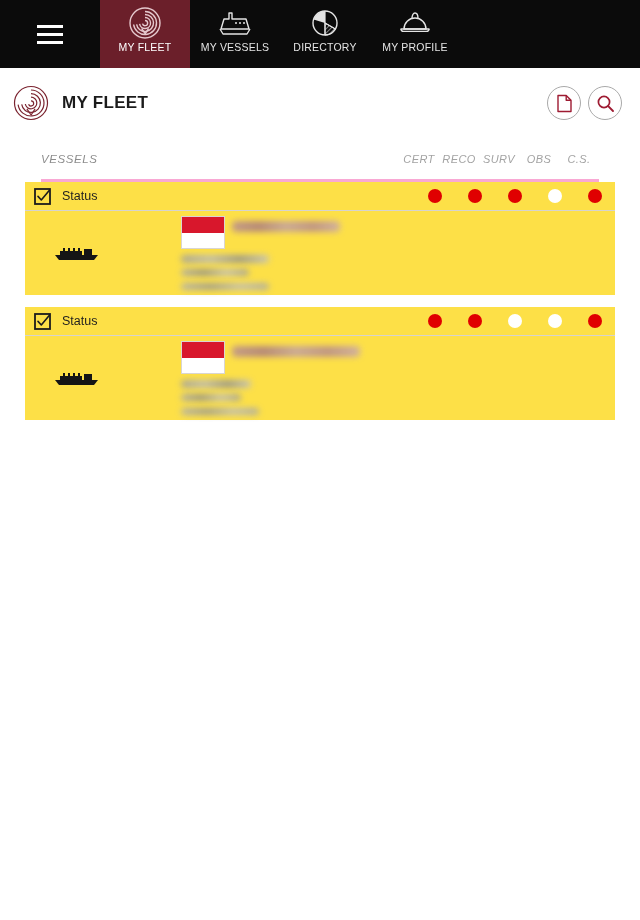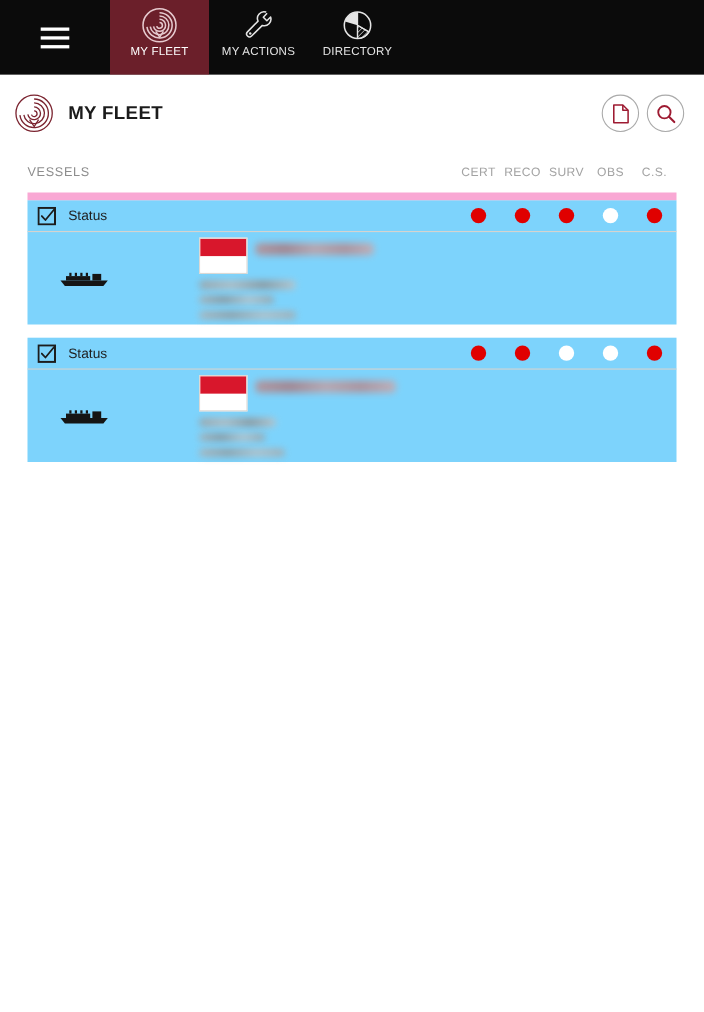--- a/index.html
+++ b/index.html
@@ -99,24 +99,25 @@
     display: flex;
     align-items: center;
     justify-content: center;
     cursor: pointer;
   }
 
   
   #list-header {
     position: relative;
     height: 44px;
-    margin: 0 25px;
-    display: flex;
-    align-items: center;
-    border-bottom: 7px solid #f9a8d4;
+    margin: 0 41px;
+    display: flex;
+    align-items: center;
+    border-bottom: 3px solid #f9a8d4;
+    font-style: italic;
   }
   #col-vessels {
     font-size: 11.5px;
     color: #8d8d8d;
     letter-spacing: 0.6px;
   }
   #col-status-group {
     margin-left: auto;
     display: flex;
     align-items: center;
@@ -126,21 +127,21 @@
     text-align: center;
     font-size: 11px;
     color: #a3a3a3;
     letter-spacing: 0.4px;
   }
 
   
   #fleet-list { padding: 0 25px; }
 
   .vessel-card {
-    background: #7dd3fc;
+    background: #fde047;
     margin-bottom: 12px;
   }
 
   .card-status-bar {
     height: 29px;
     display: flex;
     align-items: center;
     padding-left: 9px;
     border-bottom: 1px solid #d6d3cf;
   }
@@ -257,51 +258,65 @@
         <path d="M17 5.5a11.5 11.5 0 1 1-11.4 13" fill="none" stroke="#e6c9ce" stroke-width="1.4"></path>
         <path d="M17 8.5a8.5 8.5 0 1 1-8.4 9.8" fill="none" stroke="#e6c9ce" stroke-width="1.4"></path>
         <path d="M17 11.5a5.5 5.5 0 1 1-5.4 6.4" fill="none" stroke="#e6c9ce" stroke-width="1.4"></path>
         <path d="M17 14.5a2.6 2.6 0 1 1-2.5 3.2" fill="none" stroke="#e6c9ce" stroke-width="1.4"></path>
         <path d="M13.6 22.5l3.6 5.2 3.4-5.2" fill="none" stroke="#e6c9ce" stroke-width="1.4"></path>
       </svg>
     </div>
     <span class="nav-label">MY FLEET</span>
   </div>
 
-
-
   <div class="nav-item">
     <div class="nav-icon">
-      <svg width="32" height="32" viewBox="0 0 32 32">
-        <path d="M23 4a6 6 0 0 0-7.4 8.2L6 22a2.6 2.6 0 0 0 3.7 3.7l9.8-9.6A6 6 0 0 0 27 8.5l-3.4 3.4-3.2-3.2L23.8 5" fill="none" stroke="#e4e4e4" stroke-width="1.4" stroke-linejoin="round"></path>
-        <circle cx="8.5" cy="23.5" r="1.1" fill="#e4e4e4"></circle>
-      </svg>
-    </div>
-    <span class="nav-label">MY ACTIONS</span>
-  </div>
+      <svg width="36" height="30" viewBox="0 0 36 30">
+        <path d="M4 21 L32 21 L29 11 L15 11 L15 5 L12 5 L12 11 L7 11 Z" fill="none" stroke="#e4e4e4" stroke-width="1.4" stroke-linejoin="round"></path>
+        <path d="M3 21 L6 26 L30 26 L33 21" fill="none" stroke="#e4e4e4" stroke-width="1.4" stroke-linejoin="round"></path>
+        <circle cx="19" cy="15" r="1" fill="#e4e4e4"></circle>
+        <circle cx="23" cy="15" r="1" fill="#e4e4e4"></circle>
+        <circle cx="27" cy="15" r="1" fill="#e4e4e4"></circle>
+      </svg>
+    </div>
+    <span class="nav-label">MY VESSELS</span>
+  </div>
+
+
 
   <div class="nav-item">
     <div class="nav-icon">
       <svg width="32" height="32" viewBox="0 0 32 32">
         <defs>
           <pattern id="hatch" width="3" height="3" patternUnits="userSpaceOnUse" patternTransform="rotate(45)">
             <line x1="0" y1="0" x2="0" y2="3" stroke="#e4e4e4" stroke-width="1.1"></line>
           </pattern>
         </defs>
         <circle cx="16" cy="16" r="12" fill="none" stroke="#e4e4e4" stroke-width="1.4"></circle>
         <path d="M16 16 L16 4 A12 12 0 0 0 4.6 12.6 Z" fill="#e4e4e4"></path>
         <path d="M16 16 L26.4 22 A12 12 0 0 1 16 28 Z" fill="url(#hatch)" stroke="#e4e4e4" stroke-width="1"></path>
         <line x1="16" y1="16" x2="16" y2="4" stroke="#e4e4e4" stroke-width="1.2"></line>
         <line x1="16" y1="16" x2="26.4" y2="22" stroke="#e4e4e4" stroke-width="1.2"></line>
         <line x1="16" y1="16" x2="16" y2="28" stroke="#e4e4e4" stroke-width="1.2"></line>
       </svg>
     </div>
     <span class="nav-label">DIRECTORY</span>
   </div>
 
+  <div class="nav-item">
+    <div class="nav-icon">
+      <svg width="34" height="30" viewBox="0 0 34 30">
+        <path d="M6 21a11 11 0 0 1 22 0 Z" fill="none" stroke="#e4e4e4" stroke-width="1.4"></path>
+        <path d="M14 10.6c0-3.4 1.3-5.6 3-5.6s3 2.2 3 5.6" fill="none" stroke="#e4e4e4" stroke-width="1.4"></path>
+        <path d="M3 21h28" stroke="#e4e4e4" stroke-width="1.4" stroke-linecap="round"></path>
+        <path d="M3 21c0 1.6 1 2.4 2.6 2.4h22.8c1.6 0 2.6-.8 2.6-2.4" fill="none" stroke="#e4e4e4" stroke-width="1.4"></path>
+      </svg>
+    </div>
+    <span class="nav-label">MY PROFILE</span>
+  </div>
 </nav>
 
 <header id="page-header">
   <div id="header-logo">
     <svg width="38" height="38" viewBox="0 0 38 38">
       <circle cx="19" cy="19" r="16.5" fill="none" stroke="#7b2430" stroke-width="1.2"></circle>
       <path d="M19 6a13 13 0 1 1-12.9 14.7" fill="none" stroke="#7b2430" stroke-width="1.2"></path>
       <path d="M19 9.6a9.4 9.4 0 1 1-9.3 10.8" fill="none" stroke="#7b2430" stroke-width="1.2"></path>
       <path d="M19 13.2a5.8 5.8 0 1 1-5.7 6.8" fill="none" stroke="#7b2430" stroke-width="1.2"></path>
       <path d="M19 16.8a2.6 2.6 0 1 1-2.4 3.4" fill="none" stroke="#7b2430" stroke-width="1.2"></path>

